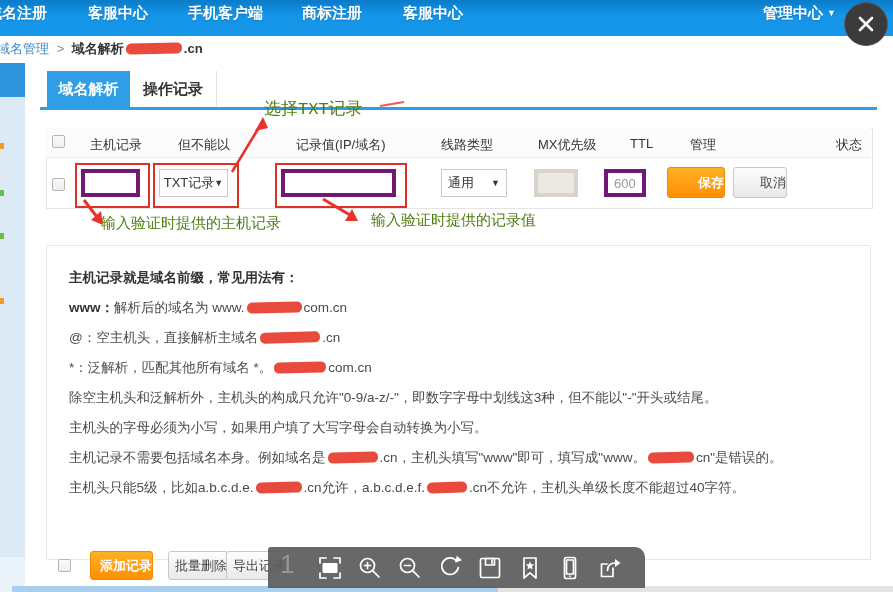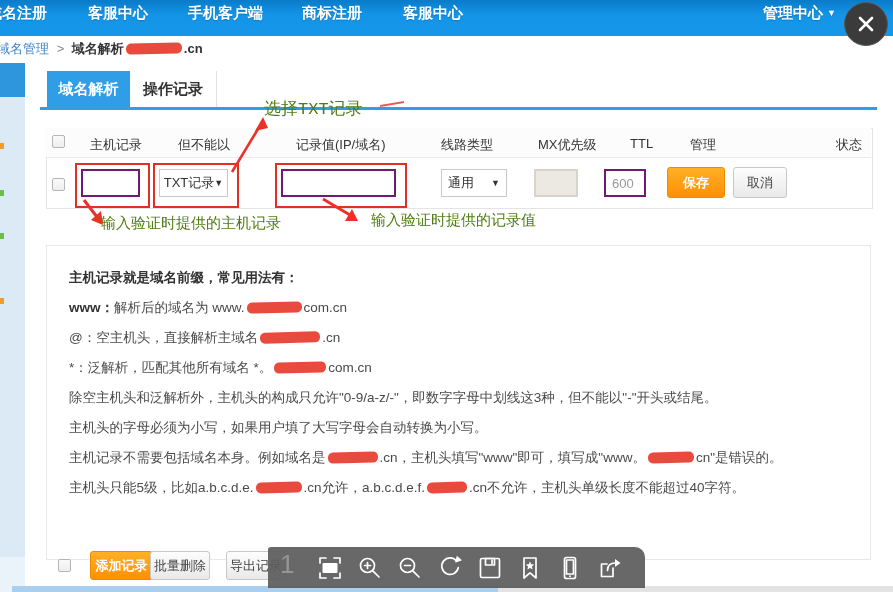--- a/index.html
+++ b/index.html
@@ -40,29 +40,29 @@
   .tab-underline{left:40px;top:107px;width:837px;height:3px;background:#2f9ee7;}
 
   
   .grid-box{left:46px;top:128px;width:825px;height:79px;border:1px solid #e4e4e4;background:#fff;}
   .grid-hdr-row{left:46px;top:128px;width:825px;height:30px;background:#fcfcfc;
                 border-bottom:1px solid #ececec;box-sizing:border-box;}
   .hdr{top:136px;font-size:13px;color:#333;white-space:nowrap;}
   .cb{width:13px;height:13px;border:1px solid #b5b5b5;border-radius:2px;
       background:linear-gradient(#fafafa,#eee);cursor:pointer;box-sizing:border-box;}
 
-  .inp{position:absolute;border:2px solid #701a75;background:#fff;height:28px;
+  .inp{position:absolute;border:4px solid #701a75;background:#fff;height:28px;
        box-sizing:border-box;font-size:13px;padding:6px 6px;color:#555;outline:none;}
   .inp-disabled{background:#ece9e2;border-color:#d8d4cc;}
   .fakesel{position:absolute;height:28px;border:1px solid #c9c9c9;background:#fff;
            box-sizing:border-box;font-size:13px;color:#333;cursor:pointer;
            display:flex;align-items:center;}
   .fakesel .car{font-size:9px;color:#333;}
 
-  .btn{position:absolute;border-radius:3px;font-size:13px;text-align:center;
+  .btn{position:absolute;border-radius:3px;font-size:13px;text-align:right;
        cursor:pointer;box-sizing:border-box;}
   .btn-orange{background:linear-gradient(180deg,#ffb026,#ff8f04);border:1px solid #ef8a00;
               color:#fff;font-weight:bold;}
   .btn-gray{background:linear-gradient(180deg,#fdfdfd,#e9e9e9);border:1px solid #c8c8c8;color:#444;}
 
   
   .help-box{left:46px;top:217px;width:823px;height:313px;border:1px solid #e8e8e8;background:#fff;margin-top:28px;}
   .help-inner{position:absolute;left:22px;top:22px;right:18px;}
   .help-inner p{margin:0 0 11px 0;font-size:13.5px;line-height:19px;color:#4a4a4a;white-space:nowrap;}
   .help-inner p .b{font-weight:bold;color:#333;}
@@ -179,21 +179,21 @@
         <p><span>*：泛解析，匹配其他所有域名 *。</span><span class="redact" style="width: 52px;"></span><span>com.cn</span></p>
         <p><span>除空主机头和泛解析外，主机头的构成只允许"0-9/a-z/-"，即数字字母中划线这3种，但不能以"-"开头或结尾。</span></p>
         <p><span>主机头的字母必须为小写，如果用户填了大写字母会自动转换为小写。</span></p>
         <p><span>主机记录不需要包括域名本身。例如域名是</span><span class="redact" style="width: 50px;"></span><span>.cn，主机头填写"www"即可，填写成"www。</span><span class="redact" style="width: 46px;"></span><span>cn"是错误的。</span></p>
         <p><span>主机头只能5级，比如a.b.c.d.e.</span><span class="redact" style="width: 46px;"></span><span>.cn允许，a.b.c.d.e.f.</span><span class="redact" style="width: 40px;"></span><span>.cn不允许，主机头单级长度不能超过40字符。</span></p>
       </div>
   </div>
 
   <div class="abs cb" style="left:58px;top:559px"></div>
   <div class="btn btn-orange" style="left:90px;top:551px;width:63px;height:29px;line-height:27px">添加记录</div>
-  <div class="btn btn-gray" style="left:150px;top:551px;width:60px;height:29px;line-height:27px">批量删除</div>
+  <div class="btn btn-gray" style="left:168px;top:551px;width:60px;height:29px;line-height:27px">批量删除</div>
   <div class="btn btn-gray" style="left:226px;top:551px;width:60px;height:29px;line-height:27px">导出记录</div>
 
   <div class="abs bar-blue"></div>
   <div class="abs bar-gray"></div>
 
   <div class="abs viewer-toolbar">
     <span class="vt-counter">1</span>
     <span class="vt-icon" style="left:49px">
       <svg class="ic" viewBox="0 0 26 26" width="26" height="26">
         <path d="M3,8V3h6 M17,3h6v5 M23,18v5h-6 M9,23H3v-5"></path>

